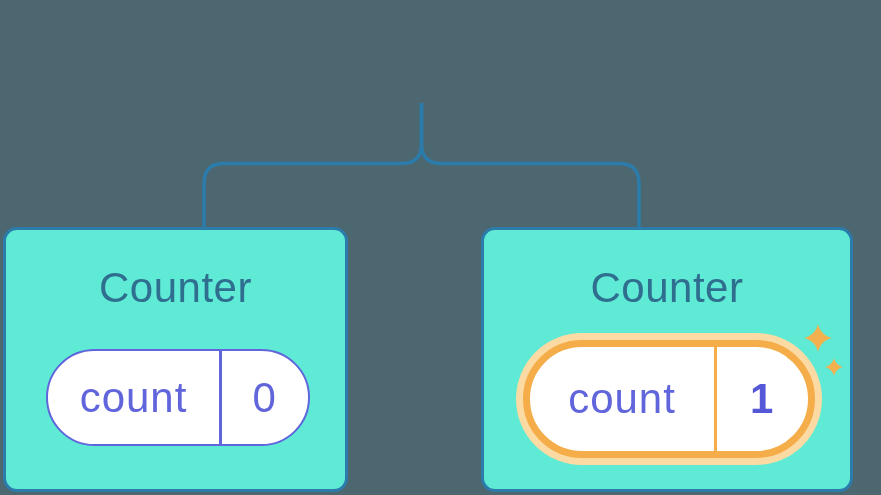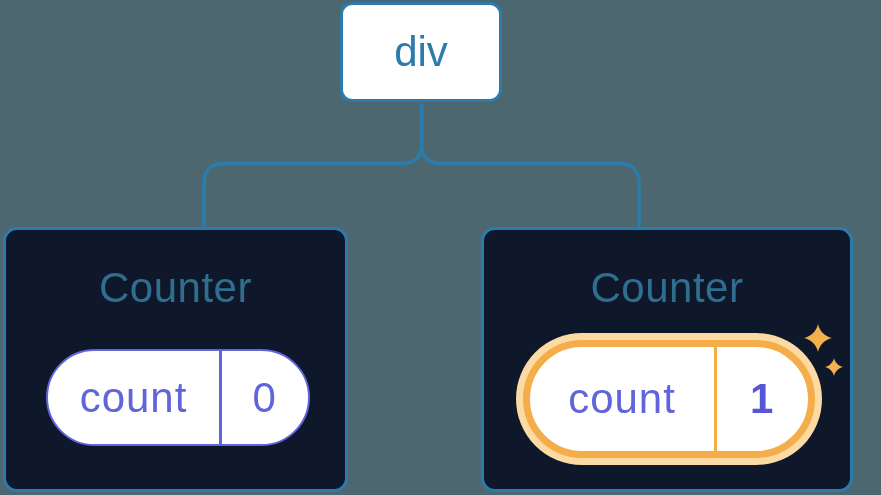--- a/index.html
+++ b/index.html
@@ -34,21 +34,21 @@
     justify-content: center;
     color: #2b7cab;
     font-size: 42px;
     font-weight: 500;
   }
   .card {
     position: absolute;
     top: 227px;
     height: 265px;
     box-sizing: border-box;
-    background: #0f172a;
+    background: #5eead4;
     border: 3px solid #2b7cab;
     border-radius: 14px;
   }
   .card-left  { left: 3px;   width: 345px; }
   .card-right { left: 481px; width: 372px; }
   .card-title {
     position: absolute;
     left: 0; top: 34px;
     width: 100%;
     text-align: center;
@@ -110,23 +110,20 @@
 </head>
 <body>
 
 <div class="canvas">
 
   <svg class="connectors" viewBox="0 0 881 495">
     <path class="conn" d="M421.5 103 L421.5 144 Q421.5 163.5 401.5 163.5 L224 163.5 Q204 163.5 204 183.5 L204 228"></path>
     <path class="conn" d="M421.5 103 L421.5 144 Q421.5 163.5 441.5 163.5 L619 163.5 Q639 163.5 639 183.5 L639 228"></path>
   </svg>
 
-  <div class="node-root">
-    <span>div</span>
-  </div>
 
   <div class="card card-left">
     <div class="card-title">Counter</div>
     <div class="pill pill-plain">
       <span class="pill-key">count</span>
       <span class="pill-divider"></span>
       <span class="pill-value">0</span>
     </div>
   </div>
 

